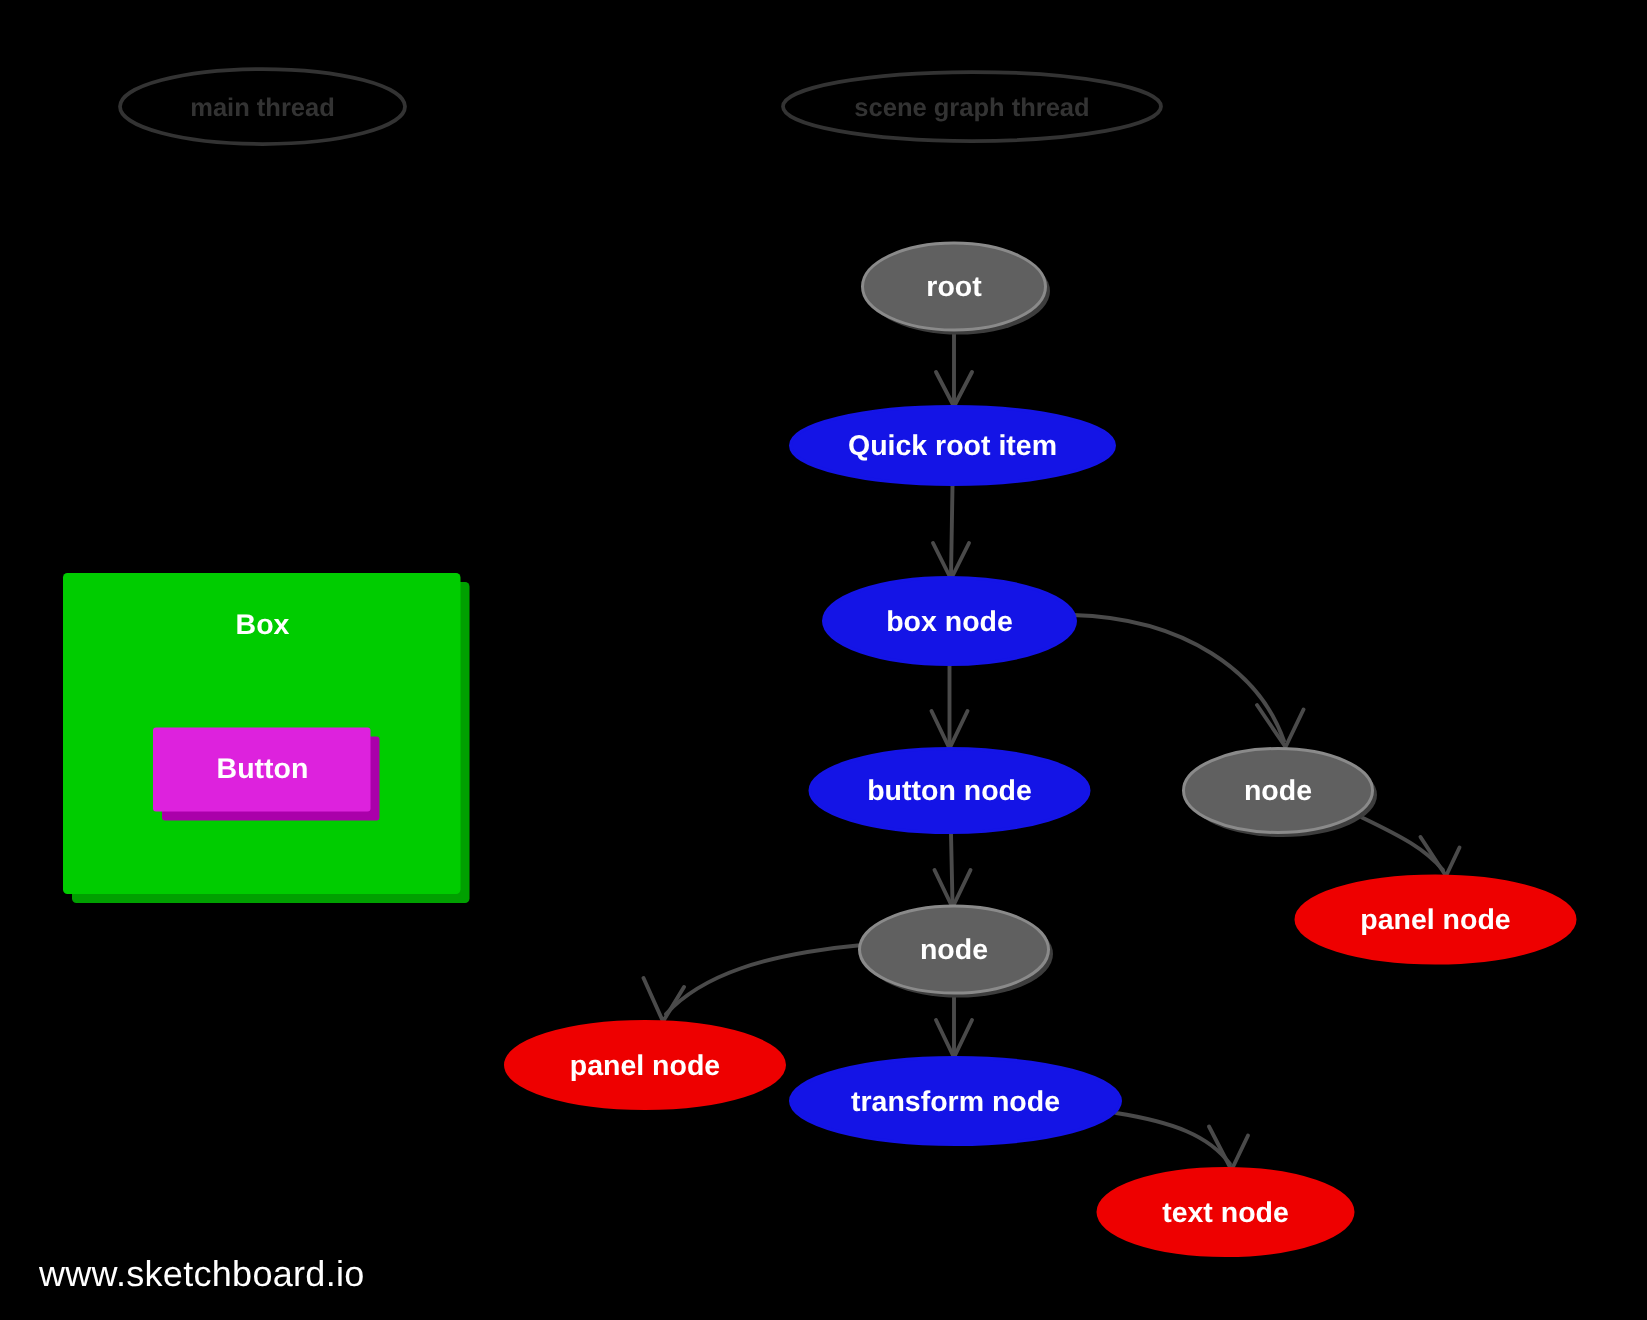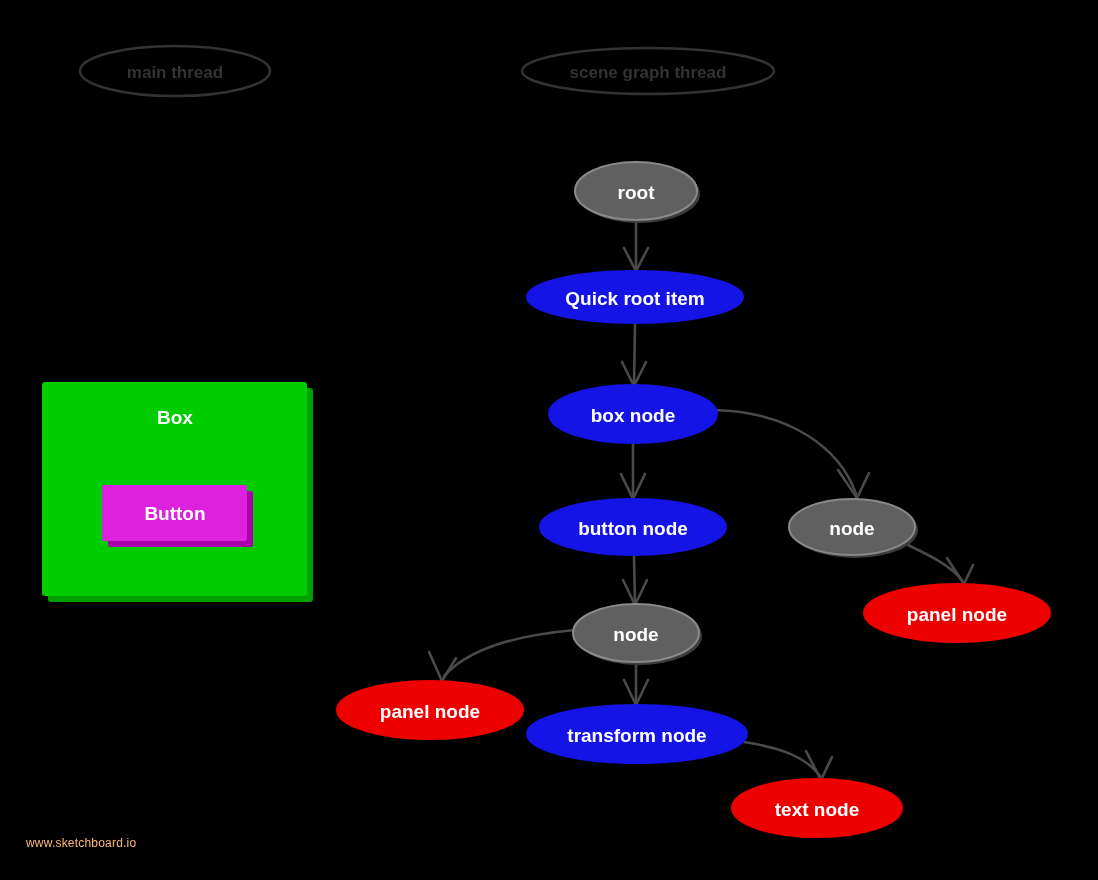--- a/index.html
+++ b/index.html
@@ -62,22 +62,22 @@
     stroke: #4a4a4a;
     stroke-width: 2.6;
     stroke-linecap: round;
     stroke-linejoin: round;
   }
   .watermark {
     position: absolute;
     left: 26px;
     top: 836px;
     font-family: "Liberation Sans", sans-serif;
-    font-size: 12px;
-    color: #fdba74;
+    font-size: 24px;
+    color: #ffffff;
     letter-spacing: 0.2px;
     white-space: nowrap;
   }
 </style>
 </head>
 <body>
 
 <div id="canvas">
 
   <svg id="diagram-svg" viewBox="0 0 1098 880">

